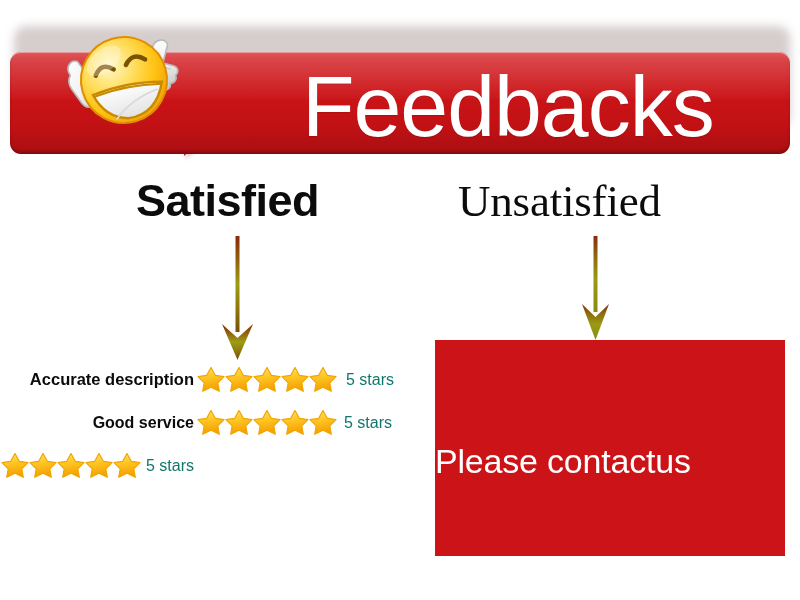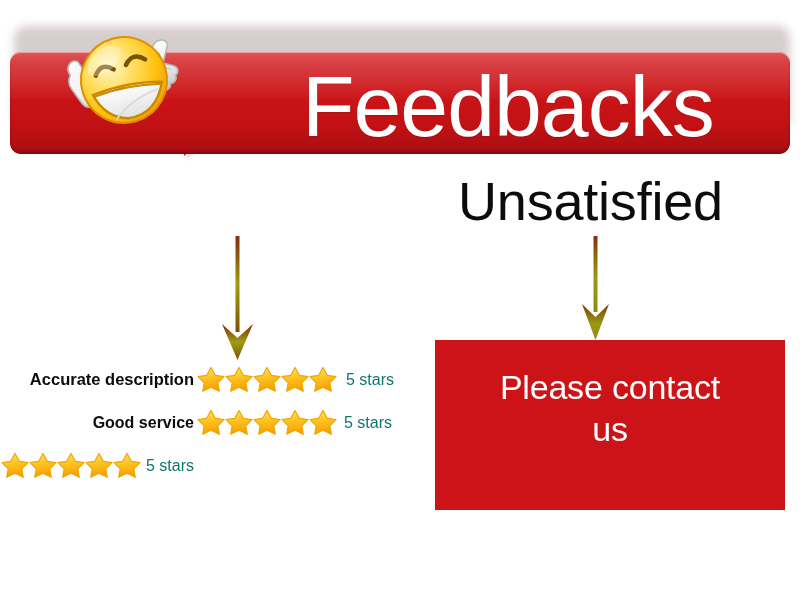--- a/index.html
+++ b/index.html
@@ -108,23 +108,24 @@
   .caption-satisfied {
     left: 136px;
     top: 178px;
     font-size: 45px;
     font-weight: 700;
     letter-spacing: -0.5px;
   }
   .caption-unsatisfied {
     left: 458px;
     top: 178px;
-    font-size: 54px;
+    font-size: 45px;
     font-weight: 400;
     letter-spacing: -0.2px;
+    font-family: Liberation Serif, serif;
   }
 
   
   .arrow { position: absolute; }
   .arrow svg { display: block; }
   .arrow-left  { left: 214px; top: 236px; }
   .arrow-right { left: 572px; top: 236px; }
 
   
   .ratings {
@@ -166,25 +167,25 @@
   .row-1 .rating-label { font-size: 16.5px; }
   .row-2 .rating-value { margin-left: 8px; }
   .row-3 .rating-value { margin-left: 6px; }
 
   
   .contact-box {
     position: absolute;
     left: 435px;
     top: 340px;
     width: 350px;
-    height: 170px;
+    height: 216px;
     background: #cc1418;
     color: #ffffff;
     display: flex;
-    flex-direction: column;
+    flex-direction: row;
     align-items: center;
     justify-content: flex-start;
     box-sizing: border-box;
     padding-top: 26px;
   }
   .contact-line {
     font-size: 34px;
     font-weight: 400;
     line-height: 42px;
     white-space: nowrap;
@@ -248,20 +249,21 @@
           <path d="M10,50 Q44,46 80,56 Q66,86 38,82 Q16,76 10,50 Z" fill="url(#mouthGrad)" stroke="#c98a00" stroke-width="2.4"></path>
           <path d="M11,52 Q44,49 79,58" fill="none" stroke="#c98a00" stroke-width="2"></path>
           <path d="M26,80 Q46,64 74,62" fill="none" stroke="#d8d8d8" stroke-width="1.6"></path>
 
           <ellipse cx="30" cy="20" rx="20" ry="11" fill="#ffffff" opacity="0.30" transform="rotate(-24 30 20)"></ellipse>
         </g>
       </svg>
     </div>
   </div>
 
+  <div class="caption caption-satisfied">Satisfied</div>
   <div class="caption caption-unsatisfied">Unsatisfied</div>
 
   <div class="arrow arrow-left">
     <svg width="48" height="126" viewBox="0 0 48 126">
       <defs>
         <linearGradient id="arrGradL" x1="0" y1="0" x2="0" y2="1">
           <stop offset="0%" stop-color="#8a2a0c"></stop>
           <stop offset="22%" stop-color="#8f5a0c"></stop>
           <stop offset="50%" stop-color="#9d9c14"></stop>
           <stop offset="74%" stop-color="#8f7a0c"></stop>

